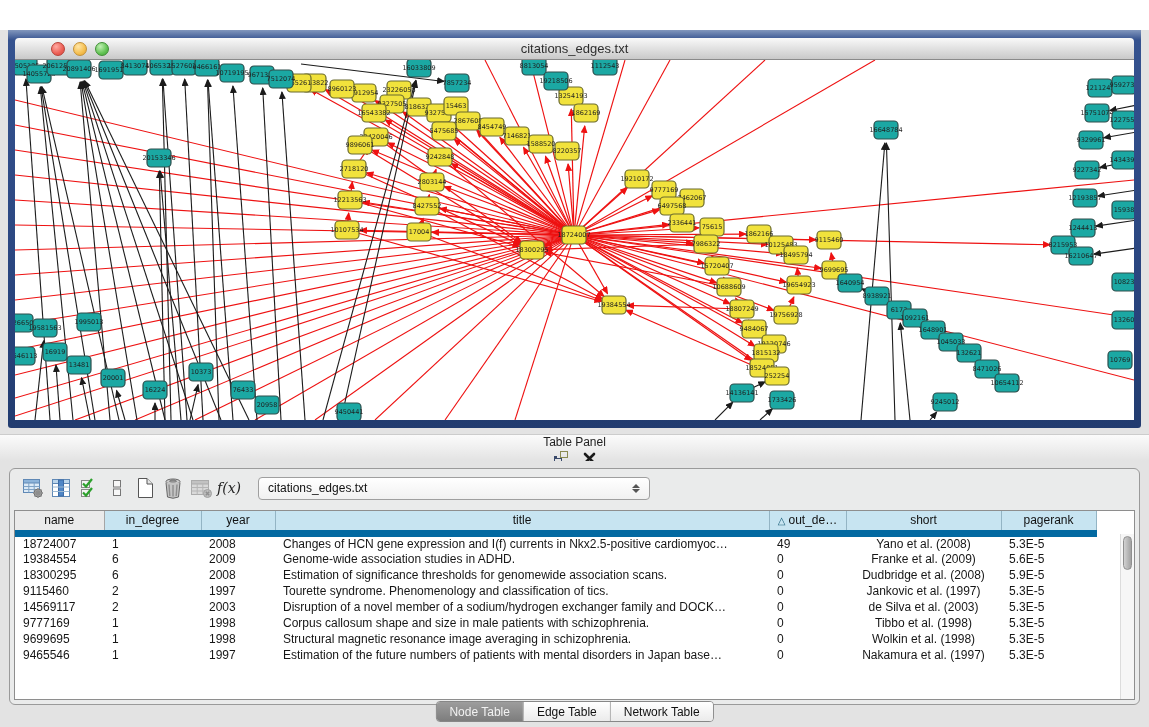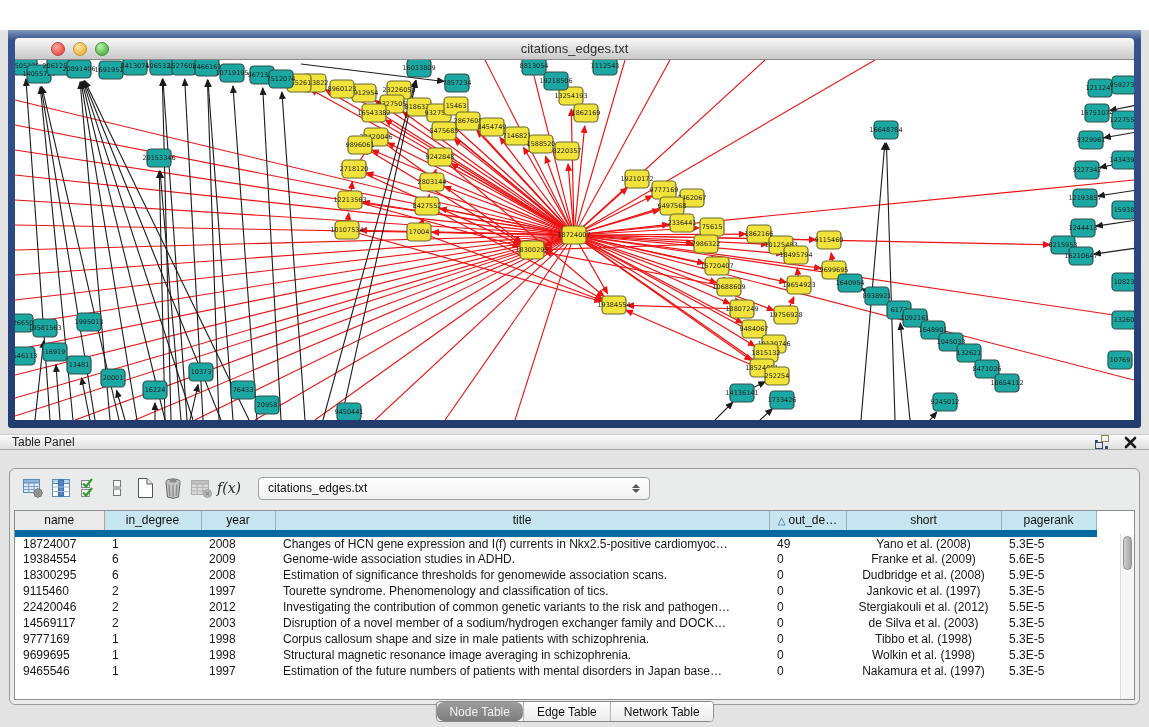--- a/index.html
+++ b/index.html
@@ -15,23 +15,23 @@
   .traffic { position:absolute; left:36px; top:4px; display:flex; gap:8px; }
   .tl { width:14px; height:14px; border-radius:50%; }
   .tl-red { background:radial-gradient(circle at 35% 30%, #ffaaa2, #ec5f55 60%, #d4473d); border:1px solid #b84138; }
   .tl-yellow { background:radial-gradient(circle at 35% 30%, #ffe6a8, #f5bf4f 60%, #dda136); border:1px solid #c49137; }
   .tl-green { background:radial-gradient(circle at 35% 30%, #c2f0b4, #62c354 60%, #47a33a); border:1px solid #3f8f35; }
   .win-title { font-size:13px; color:#2e2e2e; }
   .net-canvas { background:#fff; height:calc(100% - 22px); position:relative; overflow:hidden; }
   .net-canvas svg { display:block; width:100%; height:100%; }
 
   
-  .panel-header { position:absolute; left:0; top:404px; width:1149px; height:16px;
+  .panel-header { position:absolute; left:0; top:404px; width:1149px; height:33px;
     background:linear-gradient(#fbfbfb,#dedede); border-top:1px solid #cccccc; border-bottom:1px solid #a8a8a8;
-    display:flex; align-items:center; padding:0 12px; font-size:12px; color:#222; }
+    display:flex; align-items:center; padding:0 12px; font-size:12px; color:#222;flex-direction:column; }
   .panel-header .spacer { flex:1; }
   .ph-icons { display:flex; align-items:center; gap:14px; }
   .panel-body { position:absolute; left:0; top:431px; width:1149px; height:269px; background:#e3e3e3; }
   .toolbox { position:absolute; left:9px; top:7px; width:1131px; height:237px;
     border:1px solid #9a9a9a; border-radius:6px; background:#eaebeb; }
   .toolbar { height:38px; display:flex; align-items:center; padding:0 10px; gap:2px; }
   .tool-btn { width:26px; height:26px; display:flex; align-items:center; justify-content:center; }
   .fx { font-family:"DejaVu Serif", serif; font-style:italic; font-size:14px; color:#222; }
   .combo { margin-left:14px; width:392px; height:23px; background:linear-gradient(#ffffff,#f1f1f1);
     border:1px solid #9f9f9f; border-radius:4px; display:flex; align-items:center; padding:0 9px; font-size:12px; color:#111; }
@@ -51,21 +51,21 @@
   tbody td.c { text-align:center; padding:0 2px; }
   .vscroll { position:absolute; top:23px; right:0; bottom:0; width:14px; background:#f6f6f6; border-left:1px solid #dcdcdc; }
   .vthumb { position:absolute; top:2px; left:2px; width:9px; height:34px; border-radius:5px;
     background:linear-gradient(90deg,#d2d2d2,#a2a2a2); border:1px solid #8f8f8f; }
 
   .tabs { position:absolute; left:50%; bottom:8px; transform:translateX(-50%); display:flex; height:21px;
     border:1px solid #878787; border-radius:4px; overflow:hidden; font-size:12px; background:#fff; }
   .tab { padding:0 13px; display:flex; align-items:center; background:linear-gradient(#ffffff,#ebebeb);
     color:#111; border-left:1px solid #b0b0b0; white-space:nowrap; }
   .tab:first-child { border-left:none; }
-  .tab.active { background:linear-gradient(#9d9d9d,#7d7d7d); color:#f2f2f2;border-radius:7px; }
+  .tab.active { background:linear-gradient(#9d9d9d,#7d7d7d); color:#f2f2f2; }
 
   .statusbar { position:absolute; left:0; bottom:0; width:1149px; height:27px;
     background:linear-gradient(#f3f3f3,#d8d8d8); border-top:1px solid #b5b5b5;
     display:flex; align-items:center; justify-content:flex-end; padding:0 14px; font-size:11px; color:#222; }
   .mem-dot { width:15px; height:15px; border-radius:50%; border:1px solid #1d7a1d;
     background:radial-gradient(circle at 35% 30%, #c4f7b8, #4fd24f 55%, #27a127); }
 </style>
 </head>
 <body>
 
@@ -845,30 +845,20 @@
                 <td>9115460</td>
                 <td>2</td>
                 <td>1997</td>
                 <td>Tourette syndrome. Phenomenology and classification of tics.</td>
                 <td>0</td>
                 <td class="c">Jankovic et al. (1997)</td>
                 <td>5.3E-5</td>
                 <td></td>
               </tr>
               <tr>
-                <td>22420046</td>
-                <td>2</td>
-                <td>2012</td>
-                <td>Investigating the contribution of common genetic variants to the risk and pathogen…</td>
-                <td>0</td>
-                <td class="c">Stergiakouli et al. (2012)</td>
-                <td>5.5E-5</td>
-                <td></td>
-              </tr>
-              <tr>
                 <td>14569117</td>
                 <td>2</td>
                 <td>2003</td>
                 <td>Disruption of a novel member of a sodium/hydrogen exchanger family and DOCK…</td>
                 <td>0</td>
                 <td class="c">de Silva et al. (2003)</td>
                 <td>5.3E-5</td>
                 <td></td>
               </tr>
               <tr>

